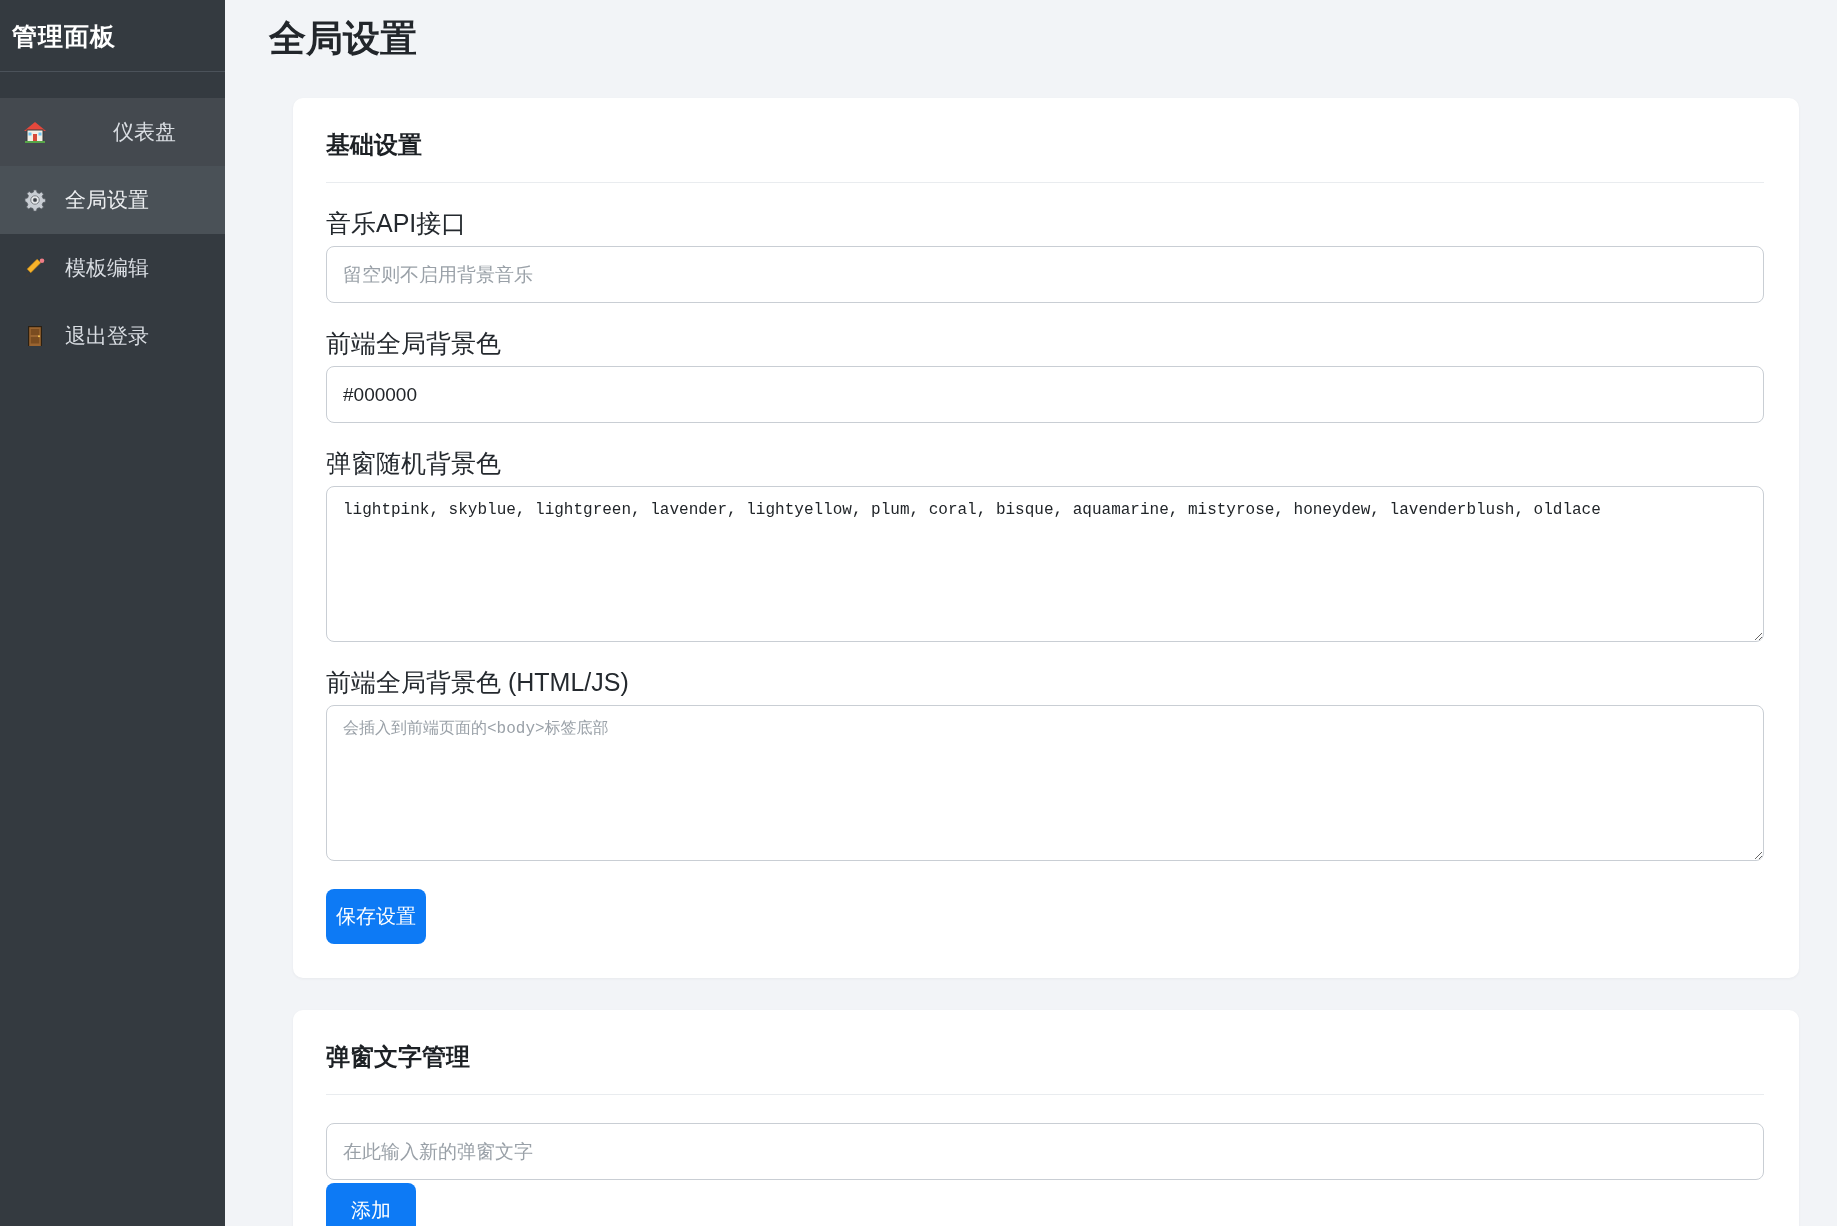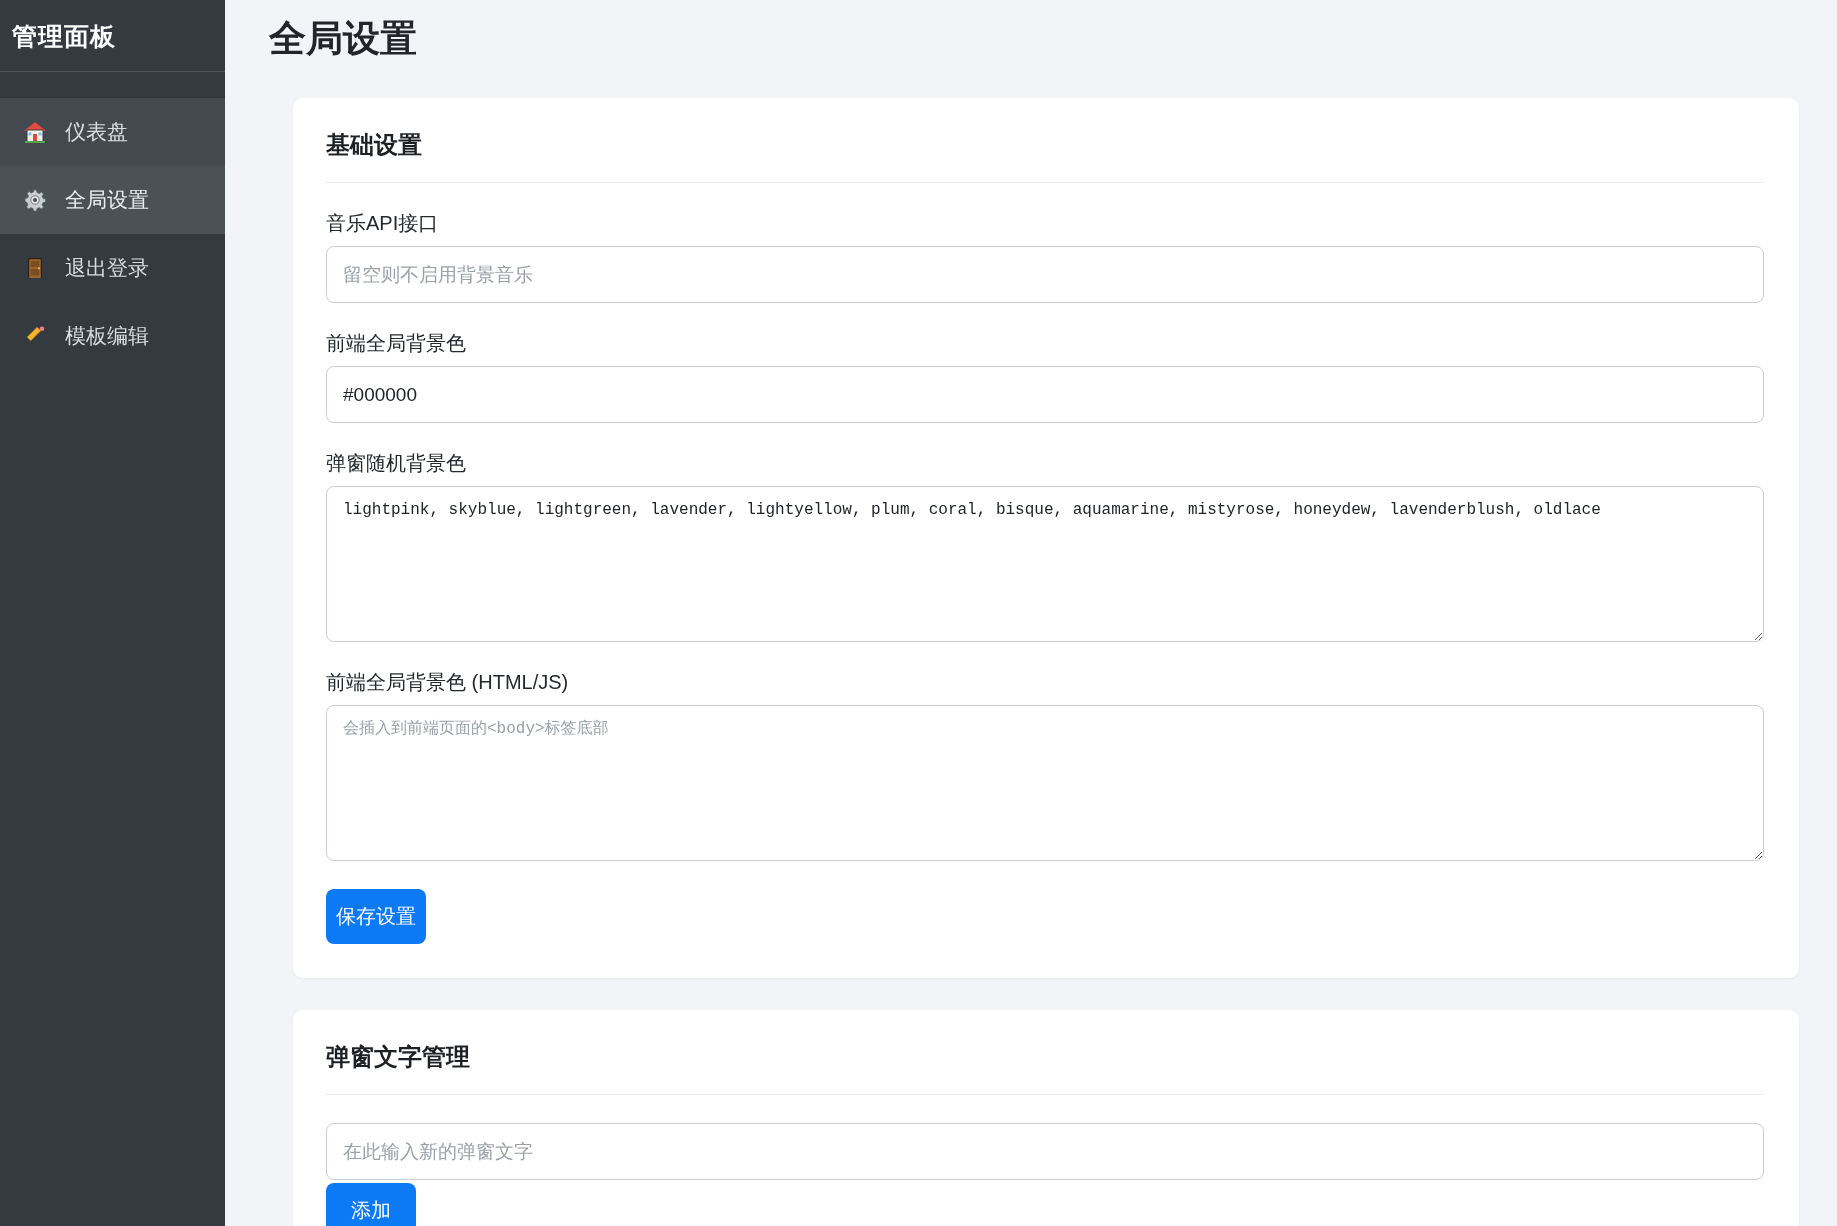--- a/index.html
+++ b/index.html
@@ -38,21 +38,21 @@
   }
   .nav{padding-top:26px;}
   .nav-item{
     height:68px;
     display:flex;align-items:center;
     padding:0 10px 0 22px;
     cursor:pointer;
     color:#d9dde2;
     font-size:21px;
   }
-  .nav-item.row-dashboard{background:var(--sidebar-row1);}
+  .nav-item.row-dashboard{background:var(--sidebar-row1);gap:48px;}
   .nav-item.active{background:var(--sidebar-active);color:#eceef0;}
   .nav-icon{
     width:26px;height:26px;
     margin-right:17px;
     display:inline-flex;align-items:center;justify-content:center;
     flex-shrink:0;
   }
   .nav-icon svg{width:24px;height:24px;}
 
   
@@ -83,21 +83,21 @@
     font-weight:bold;
     color:#1d2125;
   }
   .card-divider{
     border:0;border-top:1px solid var(--divider);
     margin:22px 0 0 0;
   }
   .field-label{
     display:block;
     margin:28px 0 11px 0;
-    font-size:20px;
+    font-size:25px;
     line-height:24px;
     color:#24292e;
   }
   .text-input{
     display:block;width:100%;
     height:57px;
     border:1px solid var(--border);
     border-radius:8px;
     padding:0 16px;
     font-size:19px;
@@ -166,41 +166,41 @@
           </g>
         </svg>
       </span>
       <span>全局设置</span>
     </div>
 
 
     <div class="nav-item">
       <span class="nav-icon">
         <svg viewBox="0 0 24 24">
+          <polygon points="2,22 4,16.5 7.5,20" fill="#3b3b3b"></polygon>
+          <rect x="5" y="7" width="14" height="5" transform="rotate(-45 12 11)" fill="#f7b32b" stroke="#c98a12" stroke-width="0.6"></rect>
+          <circle cx="19" cy="4.8" r="2.3" fill="#ef7d87"></circle>
+        </svg>
+      </span>
+      <span>模板编辑</span>
+    </div>
+
+    <div class="nav-item">
+      <span class="nav-icon">
+        <svg viewBox="0 0 24 24">
           <rect x="5" y="2" width="14" height="20" fill="#2b2013"></rect>
           <rect x="6.2" y="3.2" width="11.6" height="18.8" fill="#9a6430"></rect>
           <rect x="7.8" y="5" width="8.4" height="6" fill="#7a4c20"></rect>
           <rect x="7.8" y="13" width="8.4" height="6.5" fill="#7a4c20"></rect>
           <circle cx="16" cy="12.2" r="1" fill="#f2c14e"></circle>
         </svg>
       </span>
       <span>退出登录</span>
     </div>
 
-    <div class="nav-item">
-      <span class="nav-icon">
-        <svg viewBox="0 0 24 24">
-          <polygon points="2,22 4,16.5 7.5,20" fill="#3b3b3b"></polygon>
-          <rect x="5" y="7" width="14" height="5" transform="rotate(-45 12 11)" fill="#f7b32b" stroke="#c98a12" stroke-width="0.6"></rect>
-          <circle cx="19" cy="4.8" r="2.3" fill="#ef7d87"></circle>
-        </svg>
-      </span>
-      <span>模板编辑</span>
-    </div>
-
   </nav>
 </aside>
 
 <main class="main">
 
   <h1 class="page-title">全局设置</h1>
 
   <section class="card">
     <h2 class="card-heading">基础设置</h2>
     <hr class="card-divider">

